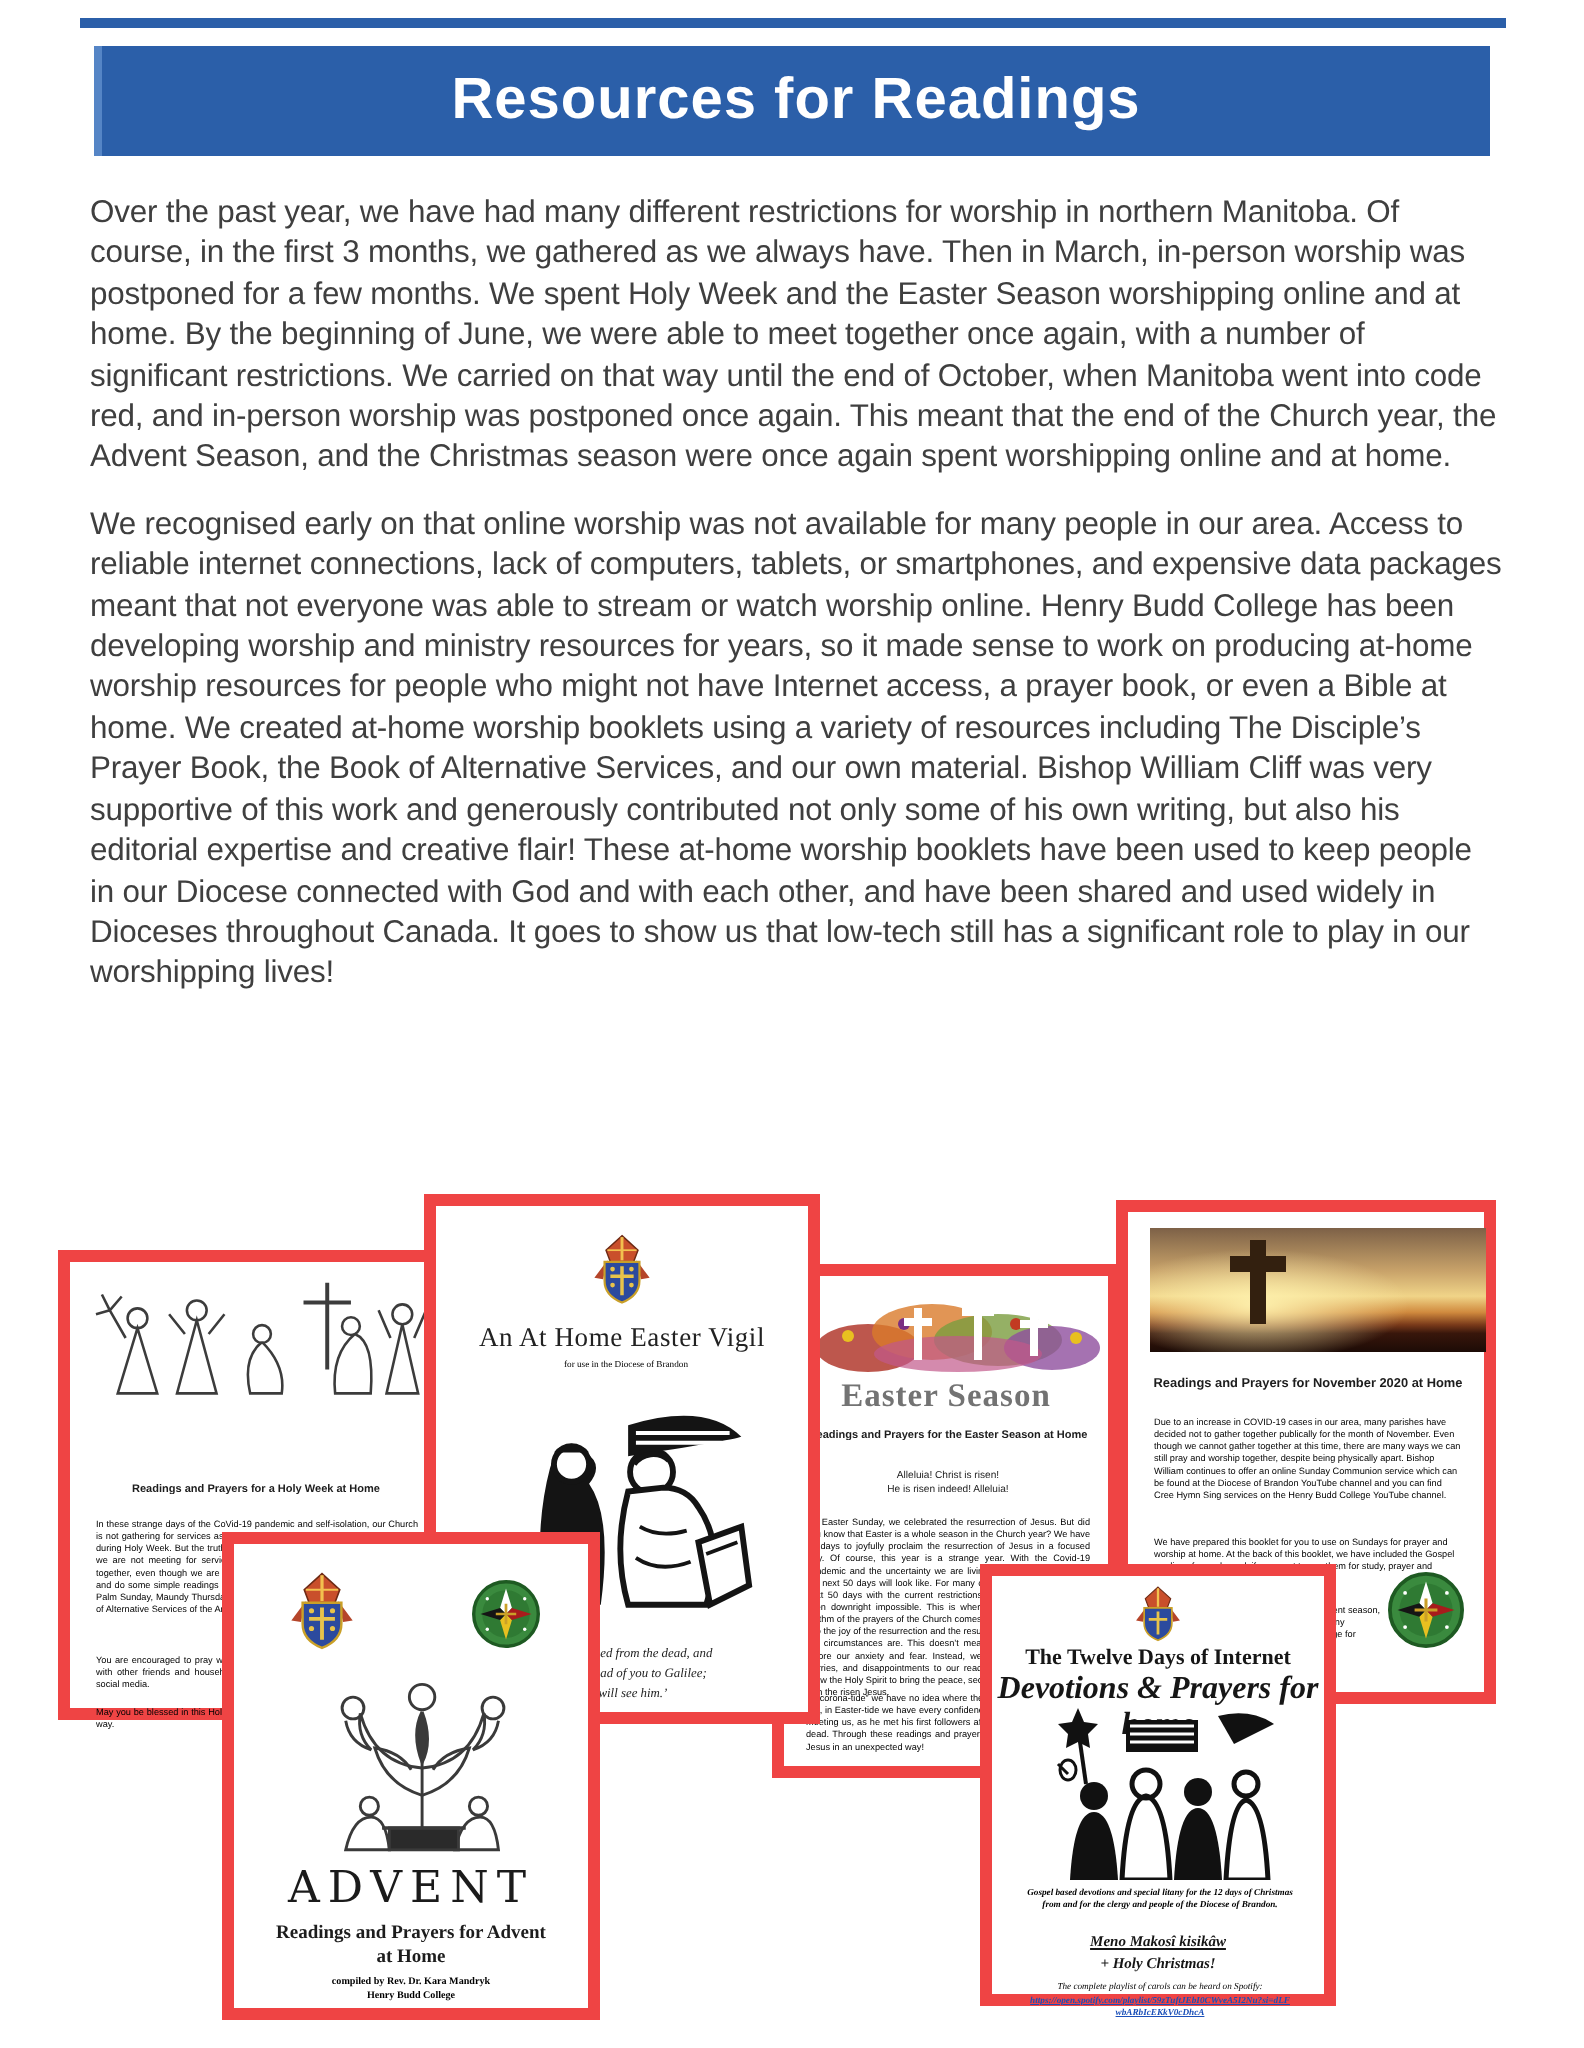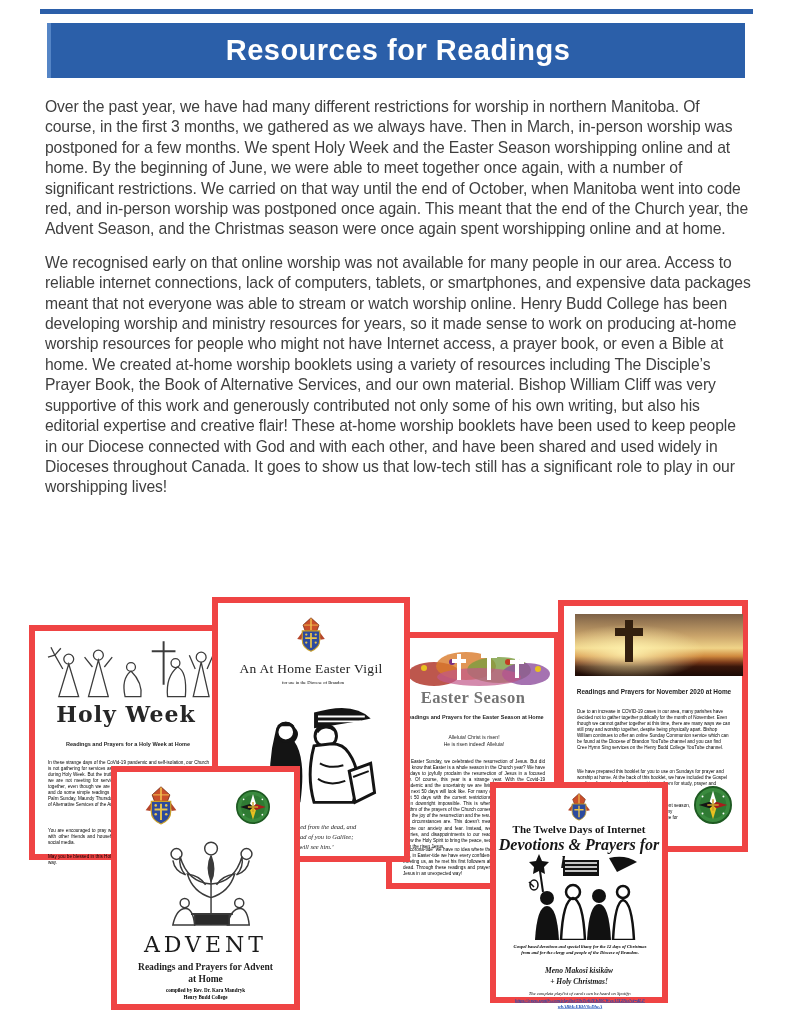--- a/index.html
+++ b/index.html
@@ -71,21 +71,20 @@
       <path d="M46 30 L38 20 M58 30 L66 20"></path>
       <circle cx="85" cy="30" r="4.5"></circle>
         <path d="M85 34 q-10 8 -6 26 l16 0 q2 -14 -10 -26"></path>
       <circle cx="130" cy="26" r="4.5"></circle>
         <path d="M132 30 q10 4 8 30 l-18 0 q-2 -20 10 -30"></path>
       <circle cx="156" cy="20" r="5"></circle>
         <path d="M156 25 L148 60 L164 60 Z"></path>
       <path d="M150 32 L144 18 M162 32 L168 18"></path>
     </svg>
   </div>
-  <div class="pos center hw-title" style="top:70px;left:0;right:0;">Holy Week</div>
   <div class="pos" style="top:110px;left:12px;right:8px;">
     <div class="t60 center bold dark">Readings and Prayers for a Holy Week at Home</div>
   </div>
   <div class="pos" style="top:128px;left:13px;right:8px;">
     <div class="t50 just">In these strange days of the CoVid-19 pandemic and self-isolation, our Church is not gathering for services as we usually do.  This is especially difficult for us during Holy Week.  But the truth of the matter is we are the Church even when we are not meeting for services, and we can still pray, sing, and worship together, even though we are apart.  This booklet is designed for you to pray and do some simple readings at home.  Prayers and readings are included for Palm Sunday, Maundy Thursday and Good Friday with material from the Book of Alternative Services of the Anglican Church of Canada.</div>
   </div>
   <div class="pos" style="top:196px;left:13px;right:8px;">
     <div class="t50 just">You are encouraged to pray with your family and those in your household, or with other friends and households by phone (or Video, Zoom, etc) or over social media.</div>
   </div>
   <div class="pos" style="top:222px;left:13px;right:8px;">
@@ -319,21 +318,21 @@
       <circle cx="74" cy="44" r="7" fill="#111"></circle>
       <path d="M62 88 q2 -36 12 -36 q10 0 12 36 Z" fill="#111"></path>
       <circle cx="98" cy="40" r="6" fill="none" stroke="#111" stroke-width="2.5"></circle>
       <path d="M88 88 q2 -38 10 -40 q9 2 11 40 Z" fill="none" stroke="#111" stroke-width="2.5"></path>
       <path d="M4 30 l5 5 M9 28 a4 5 0 1 1 0 10 a4 5 0 1 1 0 -10" stroke="#111" stroke-width="1.5" fill="none"></path>
     </svg>
   </div>
   <div class="pos" style="top:155px;left:16px;right:14px;">
     <div class="t50 center serif ital bold">Gospel based devotions and special litany for the 12 days of Christmas from and for the clergy and people of the Diocese of Brandon.</div>
   </div>
-  <div class="pos center serif greeting" style="top:178px;left:0;right:0;">Meno Makosî kisikâw</div>
+  <div class="pos center serif greeting" style="top:178px;left:0;right:0;text-decoration:underline;">Meno Makosî kisikâw</div>
   <div class="pos center serif greeting" style="top:189px;left:0;right:0;">+ Holy Christmas!</div>
   <div class="pos" style="top:202px;left:14px;right:12px;">
     <div class="t50 center serif ital">The complete playlist of carols can be heard on Spotify:</div>
   </div>
   <div class="pos" style="top:209px;left:18px;right:16px;">
     <a href="#" class="t50 center serif ital bold spotify">https://open.spotify.com/playlist/59zTuftJEbI0CWveA5I2Nu?si=dLFwbARbIcEKkV0cDhcA</a>
   </div>
 </div>
 
 </body></html>

